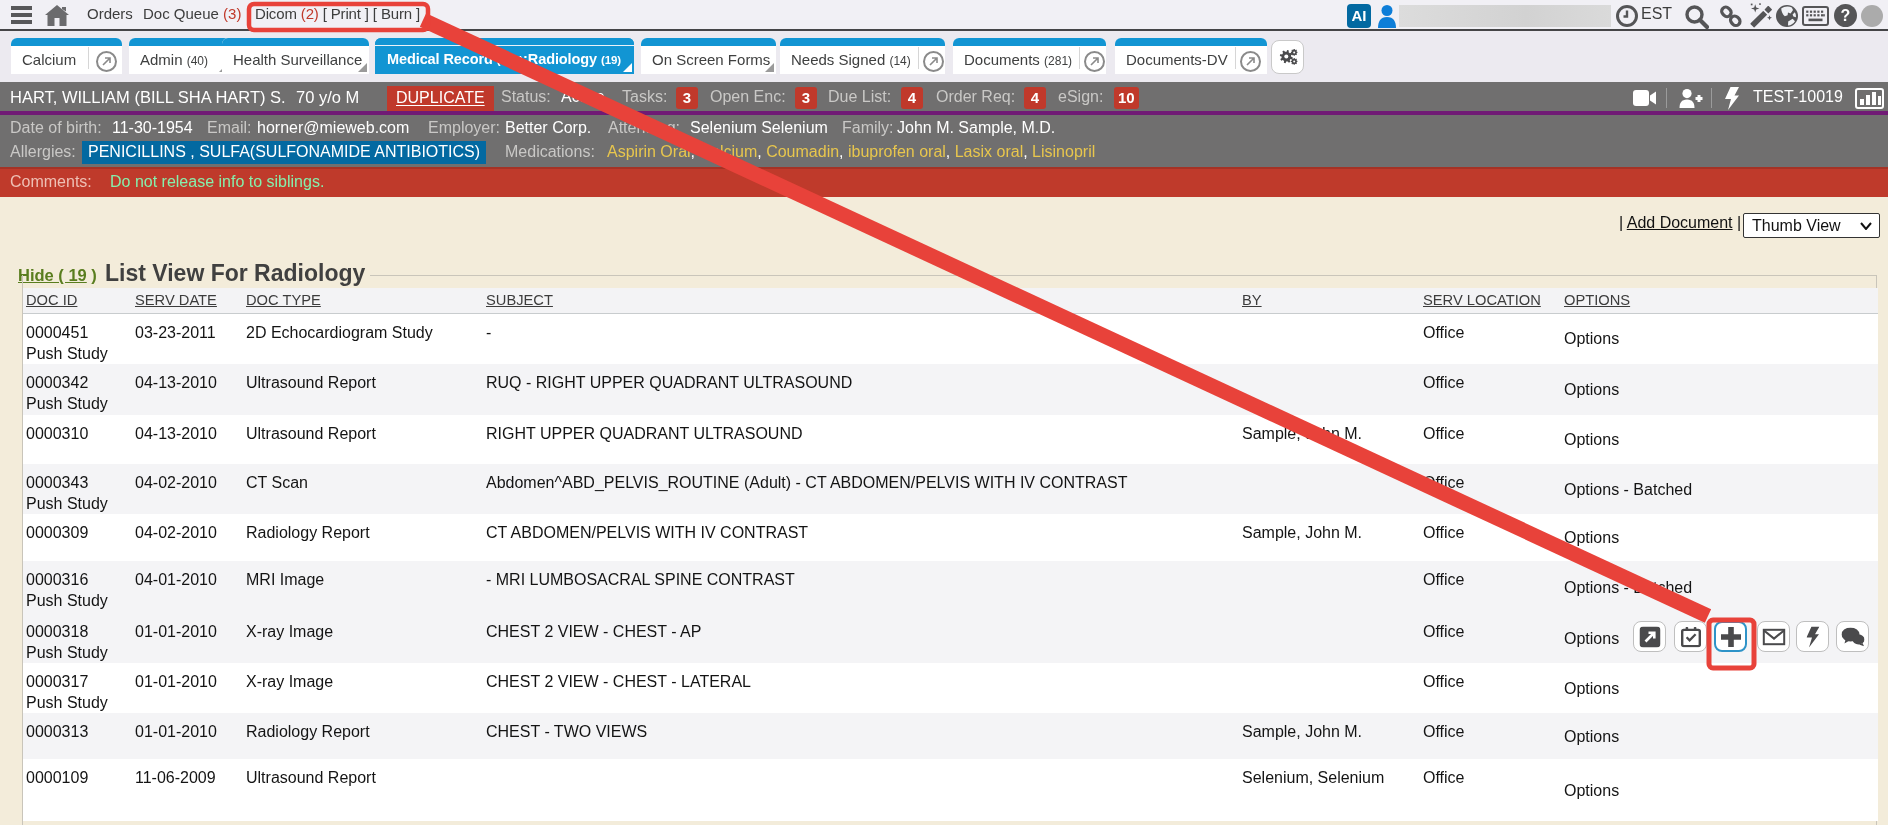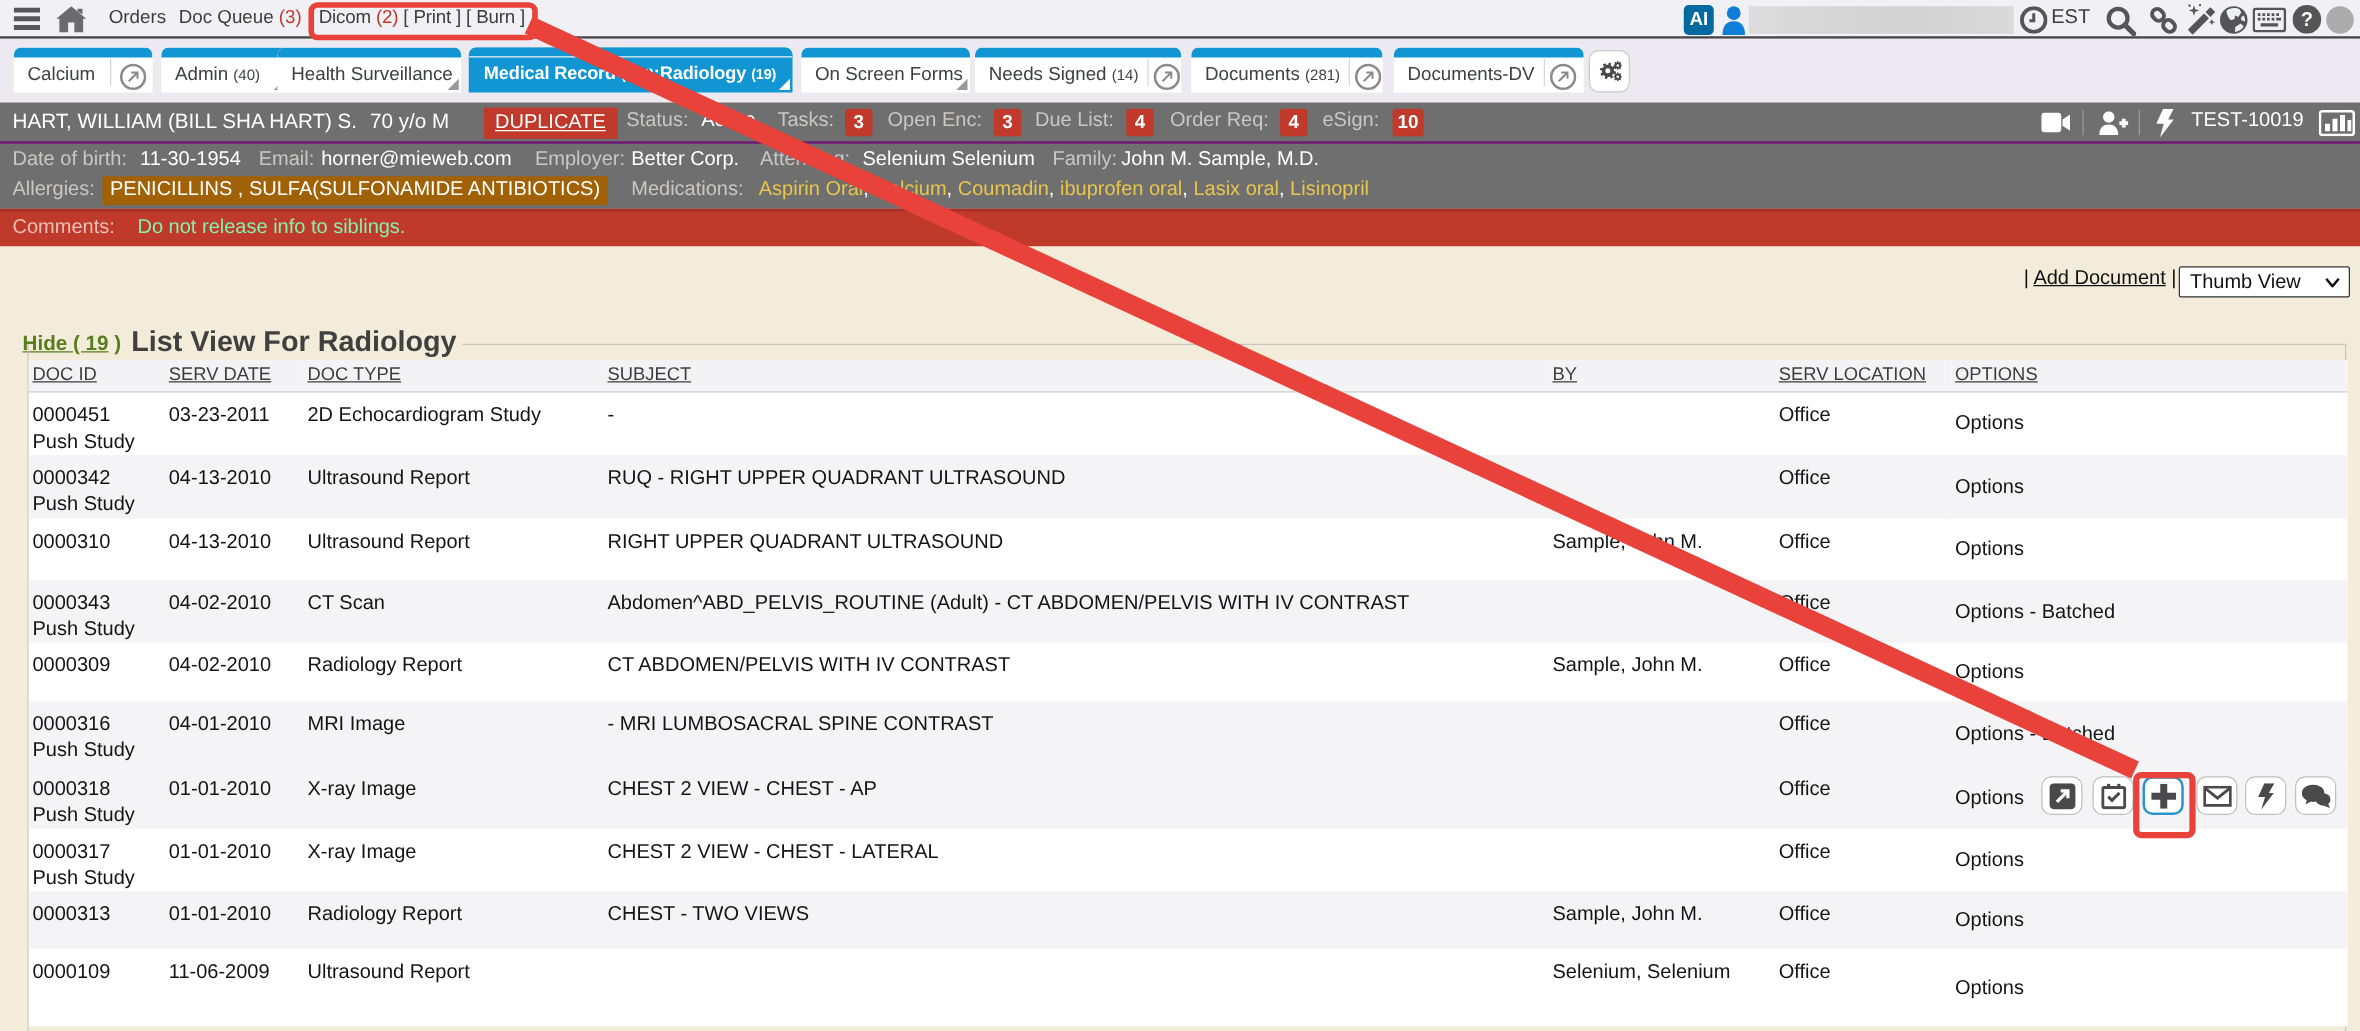--- a/index.html
+++ b/index.html
@@ -26,27 +26,27 @@
 .fold { position:absolute; right:2px; bottom:2px; width:0; height:0; border-left:9px solid transparent; border-bottom:9px solid #9a9a9a; }
 .tab.sel .fold { border-bottom-color:#fff; }
 .tabdiv { position:absolute; top:9px; bottom:5px; width:1px; background:#d6d6d6; }
 .goicon { position:absolute; top:13px; width:21px; height:21px; border:2px solid #8a8a8a; border-radius:50%; }
 .goicon svg { position:absolute; left:3px; top:3px; }
 #gearbtn { position:absolute; left:1271px; top:9px; width:33px; height:34px; background:#fff; border:1px solid #c9c9c9; border-radius:8px; }
 
 
 #phdr { position:absolute; left:0; top:82px; width:1888px; height:85px; background:#706f6f; color:#fff; }
 #phdr .lab { color:#c9c8c6; }
-#phdr .r1 { position:absolute; left:0; top:0; width:100%; height:33px; border-bottom:2px solid #701a75; }
+#phdr .r1 { position:absolute; left:0; top:0; width:100%; height:33px; border-bottom:4px solid #701a75; }
 #phdr .r1 span { position:absolute; top:6px; font-size:16px; white-space:nowrap; }
 .badge { position:absolute; top:5px; height:22px; min-width:22px; padding:0 4px; background:#c0392b; border-radius:3px; color:#fff; font-weight:bold; font-size:15px; text-align:center; line-height:22px; }
 #dupbox { position:absolute; left:387px; top:4px; background:#c0392b; padding:3px 9px 4px; font-size:16px; }
 #dupbox u { text-underline-offset:2px; }
 #phdr .r2 > span, #phdr .r3 > span { position:absolute; font-size:16px; white-space:nowrap; }
-.redhl { background:#a16207; padding:2px 6px 3px; }
+.redhl { background:#0369a1; padding:2px 6px 3px; }
 .med { color:#e8c64d; }
 #comments { position:absolute; left:0; top:167px; width:1888px; height:30px; background:#bf3a2b; border-top:2px solid #a53225; }
 #comments .clab { position:absolute; left:10px; top:4px; font-size:16px; color:#eec0b5; }
 #comments .ctxt { position:absolute; left:110px; top:4px; font-size:16px; color:#86efac; }
 
 
 #adddoc { position:absolute; top:214px; font-size:16px; color:#111; }
 #viewsel { position:absolute; left:1743px; top:213px; width:137px; height:25px; background:#fff; border:1px solid #333; border-radius:2px; font-size:16px; color:#111; }
 #viewsel .vtxt { position:absolute; left:8px; top:3px; }
 .fsline { position:absolute; background:#c9c5ba; }

